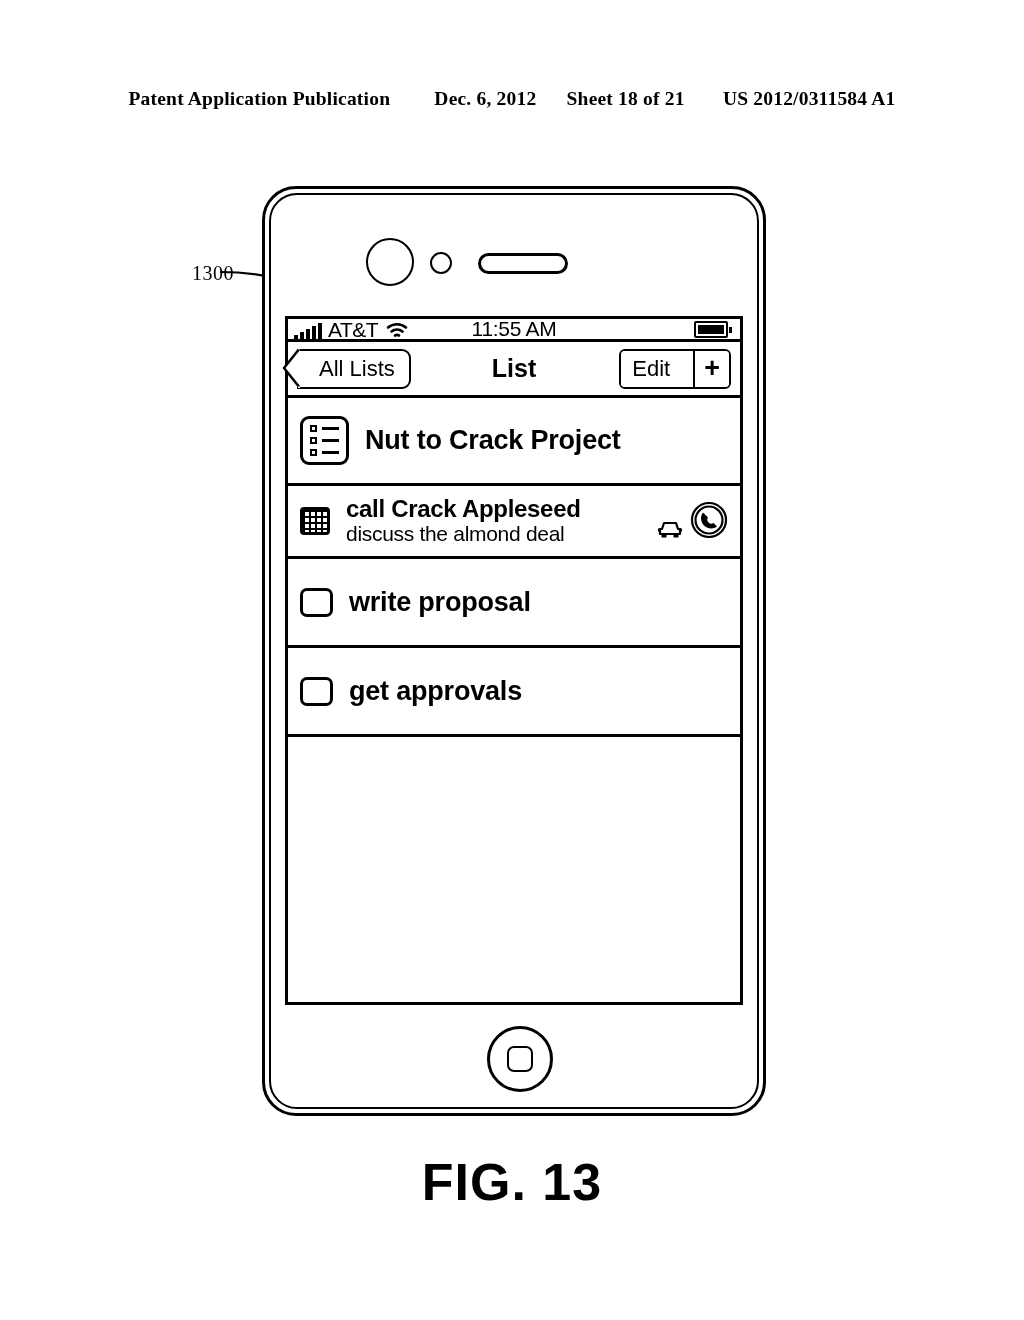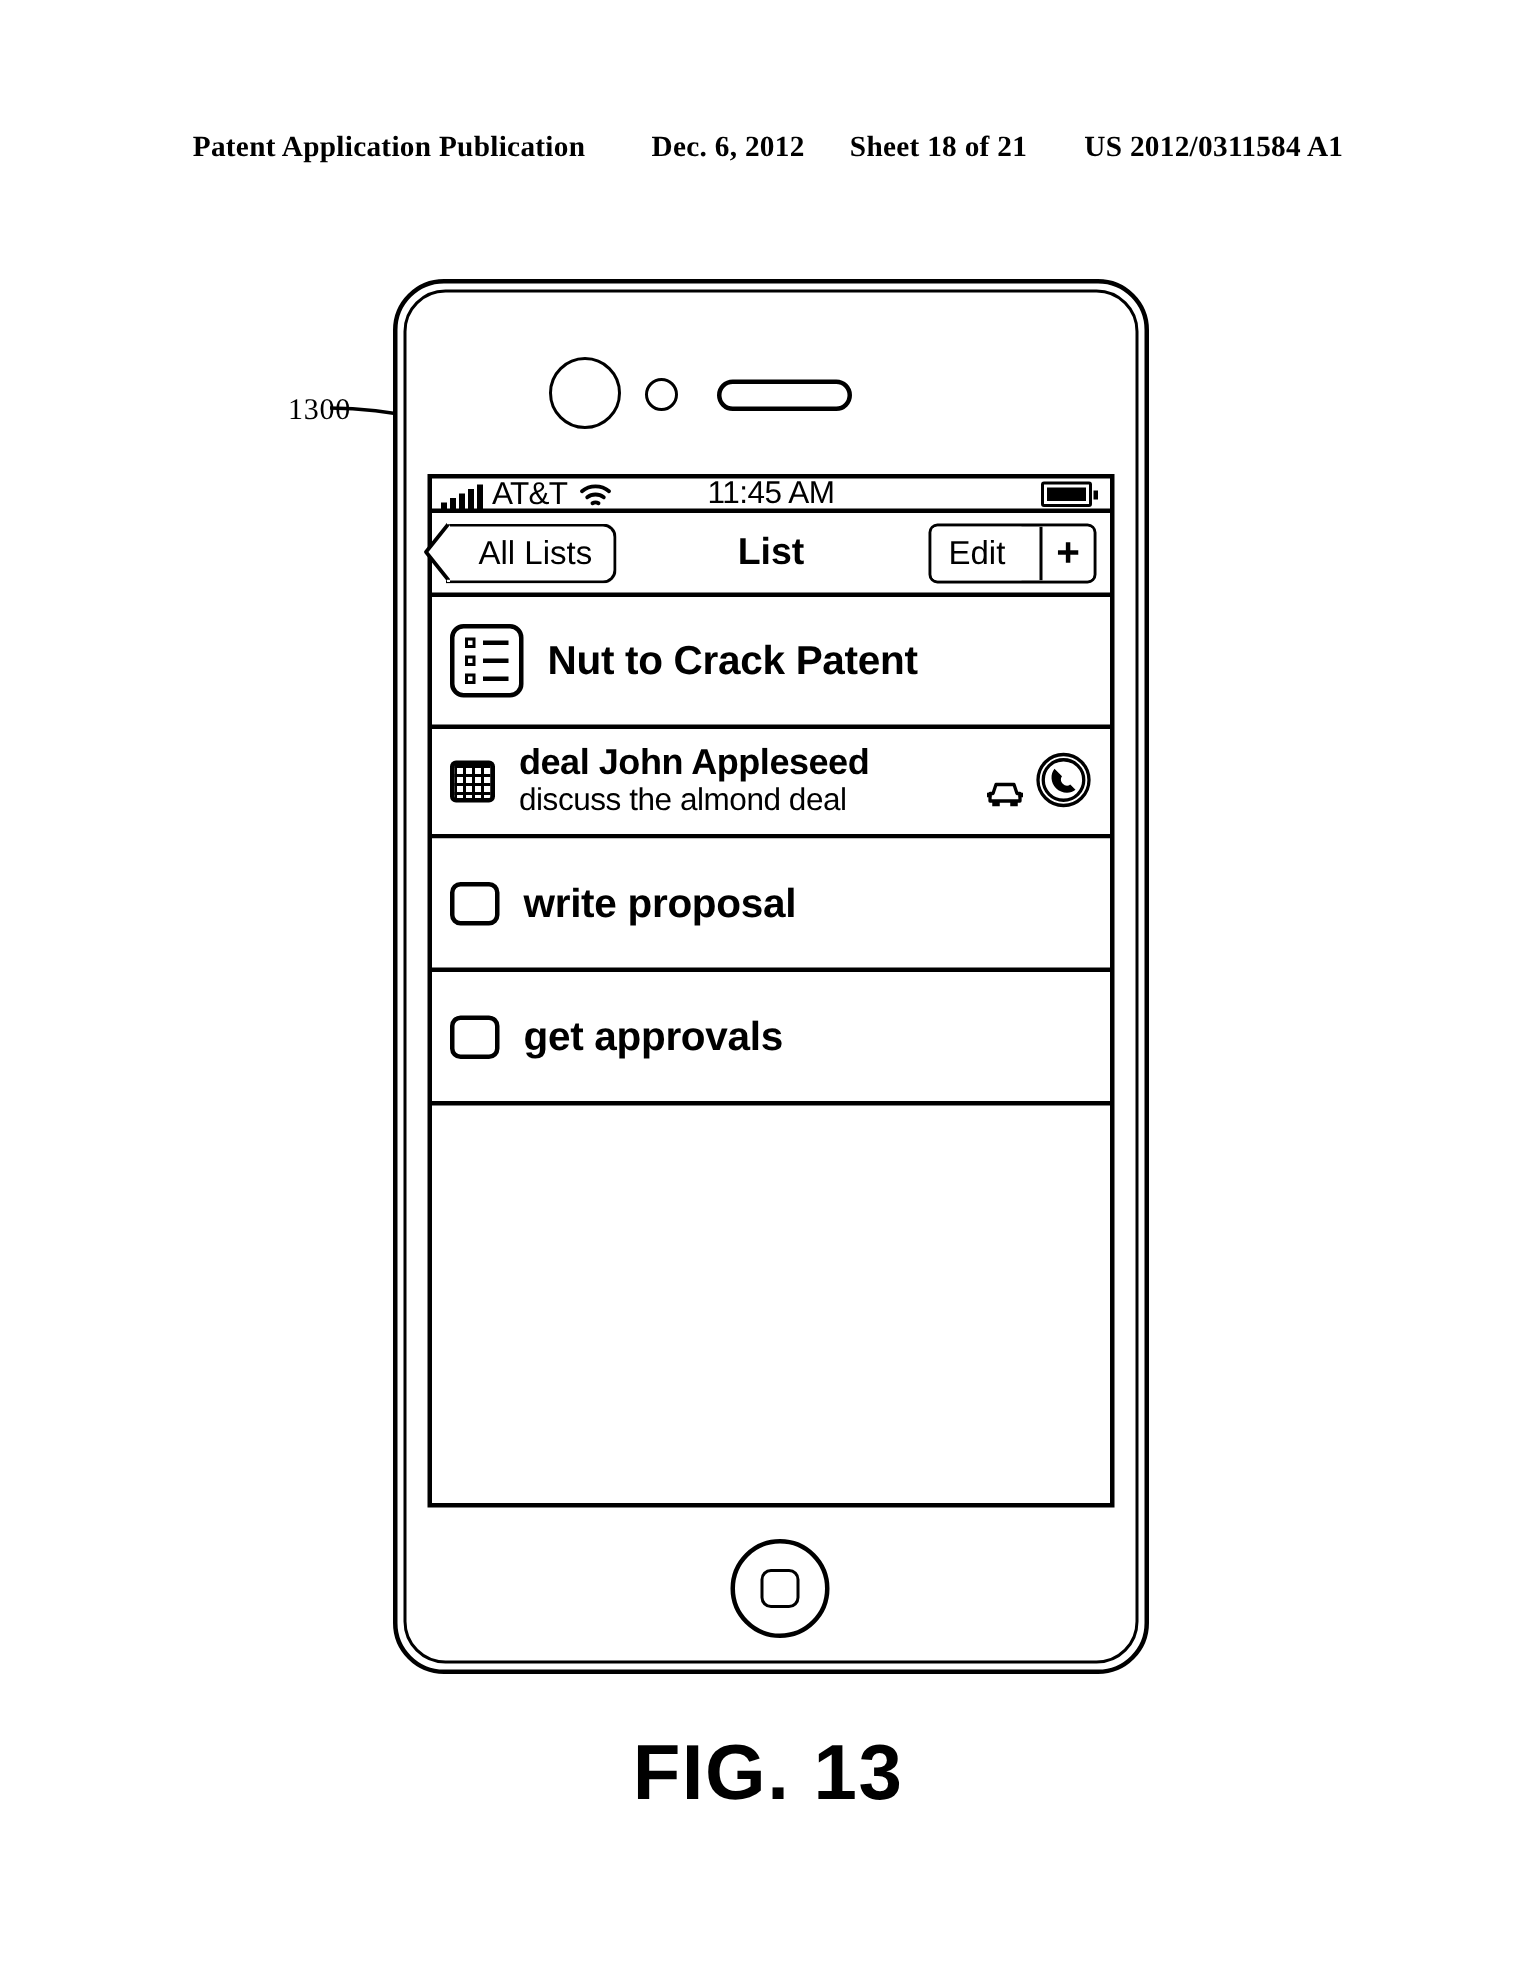--- a/index.html
+++ b/index.html
@@ -434,21 +434,21 @@
           <i></i>
           <i></i>
       </span>
       <span class="carrier">AT&amp;T</span>
       <svg class="wifi-ico" width="24" height="19" viewBox="0 0 24 19">
         <path d="M3 6.5 A14 14 0 0 1 21 6.5" fill="none" stroke="#000" stroke-width="2.6" stroke-linecap="round"></path>
         <path d="M6.5 10.5 A9 9 0 0 1 17.5 10.5" fill="none" stroke="#000" stroke-width="2.6" stroke-linecap="round"></path>
         <path d="M10 14.5 A4 4 0 0 1 14 14.5" fill="none" stroke="#000" stroke-width="2.6" stroke-linecap="round"></path>
       </svg>
     </div>
-    <div class="sb-time">11:45 AM</div>
+    <div class="sb-time">11:55 AM</div>
     <div class="sb-right">
       <span class="battery">
           <span></span>
         </span>
     </div>
   </div>
 
   <div class="nav-bar">
     <div class="back-btn">
       <svg class="chev" viewBox="0 0 20 40">
@@ -476,28 +476,28 @@
         <div class="cl-line">
             <span class="cl-box"></span>
             <span class="cl-bar"></span>
           </div>
         <div class="cl-line">
             <span class="cl-box"></span>
             <span class="cl-bar"></span>
           </div>
       </div>
       <div class="row-text">
-        <div class="row-title-big">Nut to Crack Patent</div>
+        <div class="row-title-big">Nut to Crack Project</div>
       </div>
     </div>
 
     <div class="list-row row-task">
       <div class="icon-grid"></div>
       <div class="row-text">
-        <div class="row-title">deal John Appleseed</div>
+        <div class="row-title">call Crack Appleseed</div>
         <div class="row-sub">discuss the almond deal</div>
       </div>
       <div class="row-accessories">
         <svg width="28" height="22" viewBox="0 0 28 22">
           <path d="M6 12 L8 6 L20 6 L22 12 L24 12 L24 17 L4 17 L4 12 Z" fill="none" stroke="#000" stroke-width="2.2" stroke-linejoin="round"></path>
           <rect x="5.5" y="17" width="5" height="3.5" fill="#000"></rect>
           <rect x="17.5" y="17" width="5" height="3.5" fill="#000"></rect>
           <rect x="2" y="11.5" width="3" height="3" fill="#000"></rect>
           <rect x="23" y="11.5" width="3" height="3" fill="#000"></rect>
         </svg>

